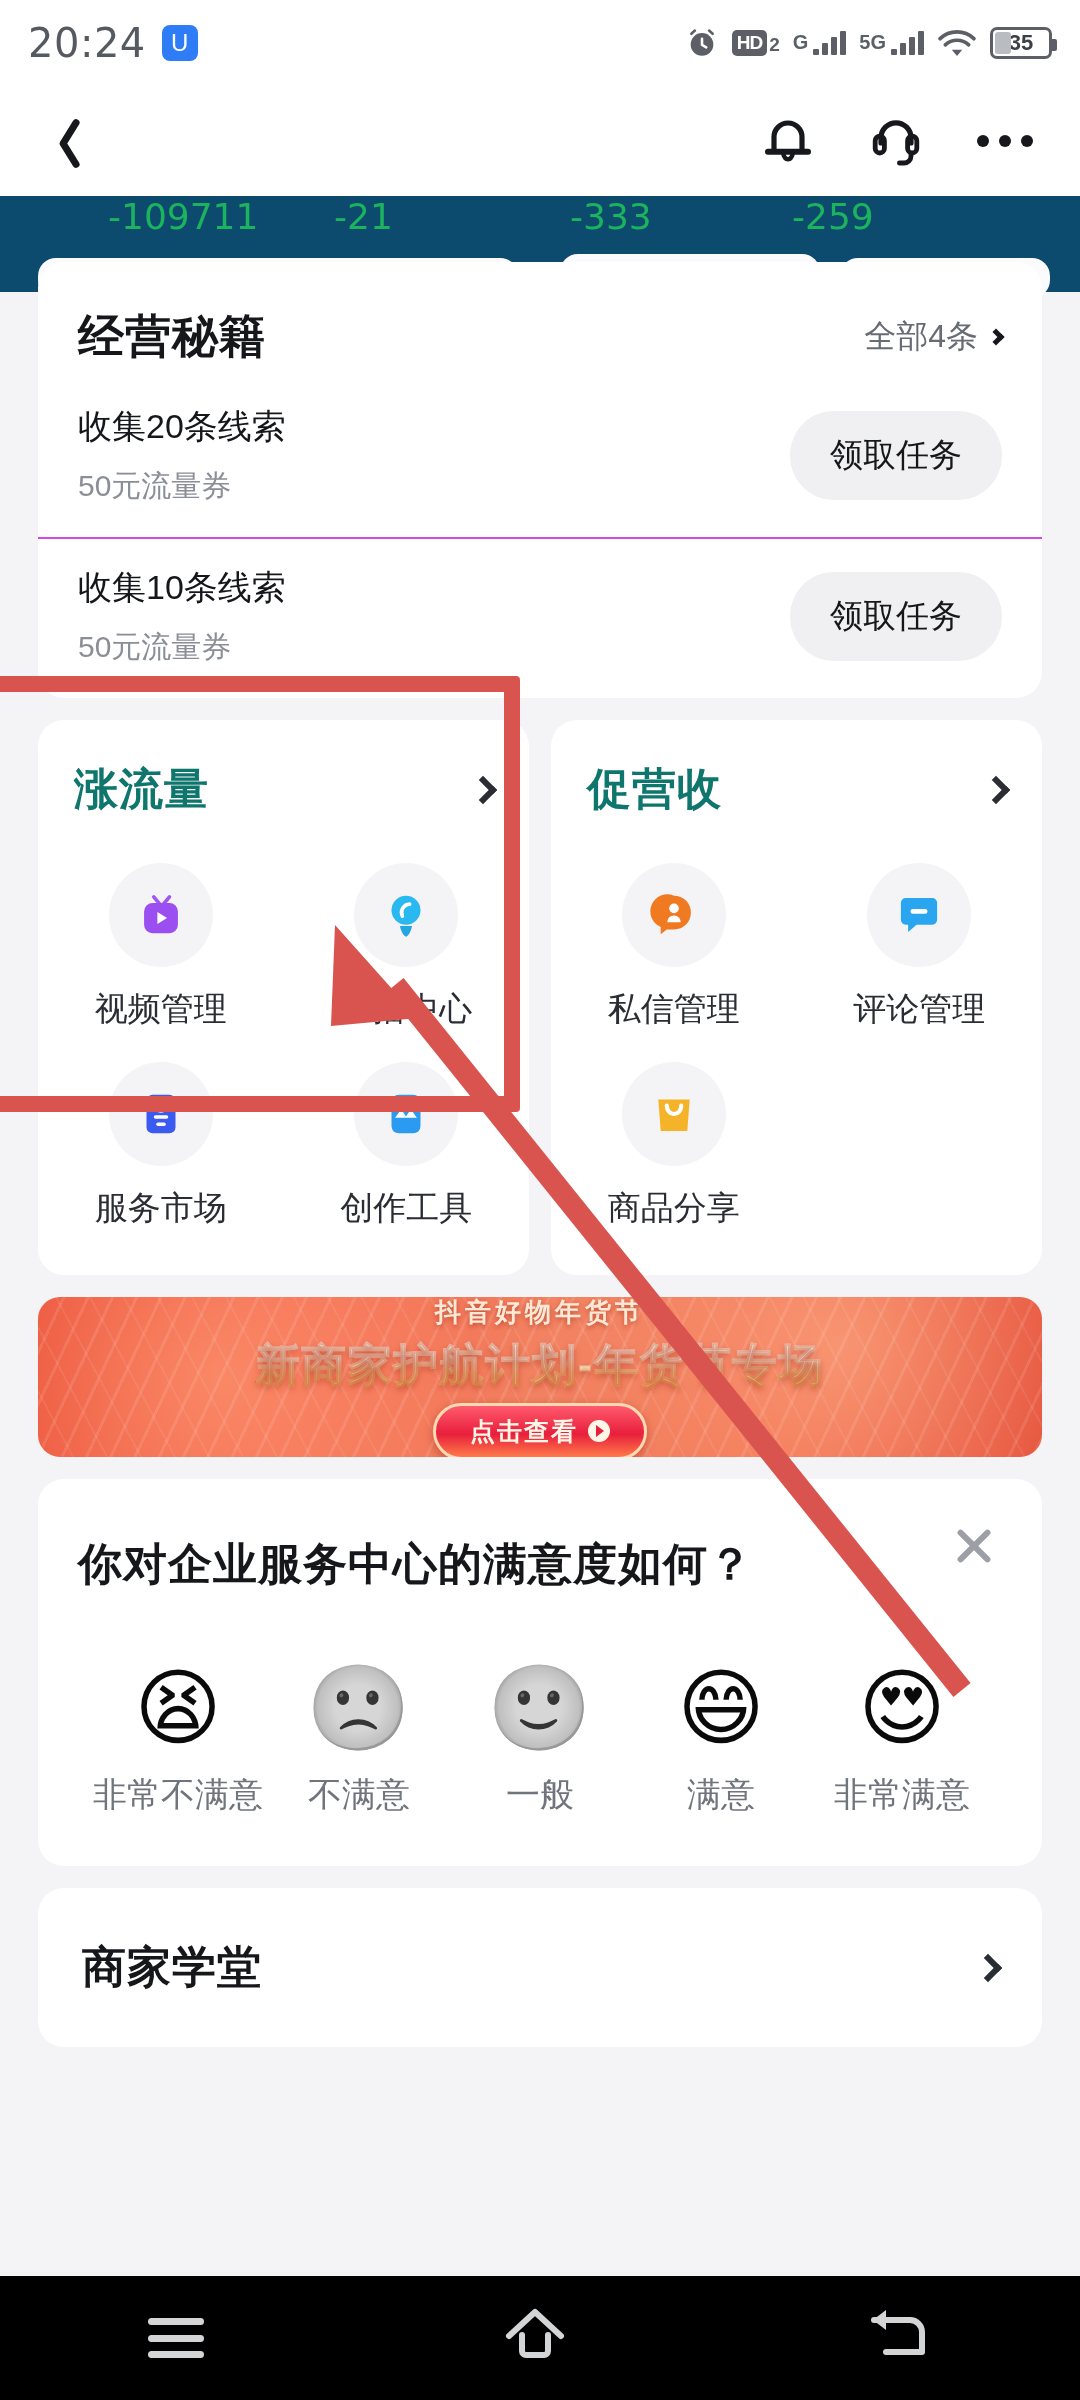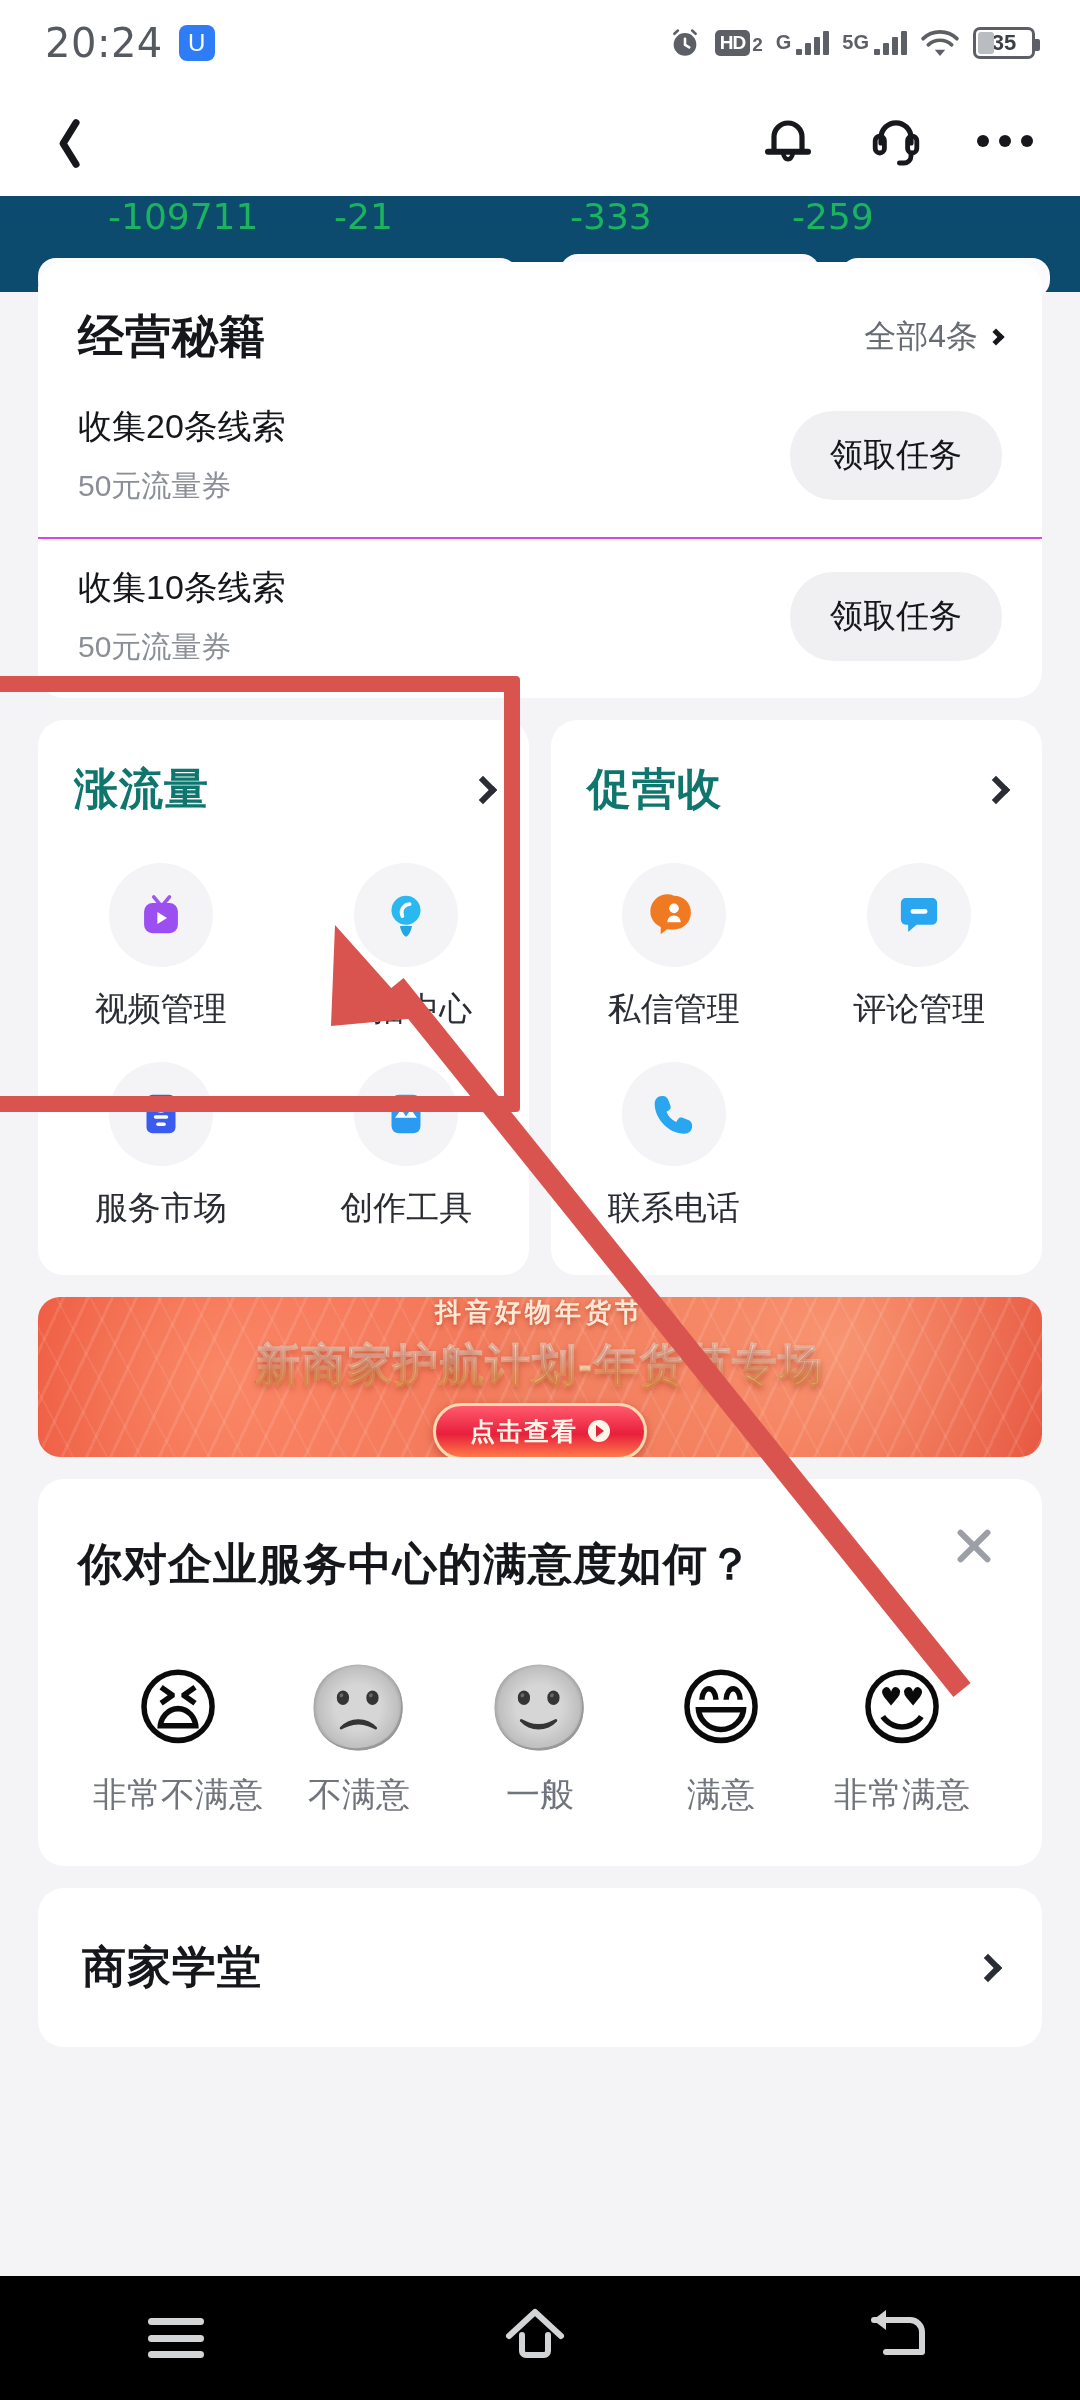--- a/index.html
+++ b/index.html
@@ -15,21 +15,21 @@
     background: #f4f4f7;
     overflow: hidden;
   }
 
   
   .statusbar {
     position: absolute; top: 0; left: 0;
     width: 1080px; height: 86px;
     background: #ffffff;
     display: flex; align-items: center;
-    padding: 0 45px;
+    padding: 0 28px;
   }
   .st-time {
     font-size: 40px; color: #555a60; letter-spacing: 0.5px;
     font-family: "DejaVu Sans", sans-serif;
   }
   .st-appbadge {
     width: 36px; height: 36px; margin-left: 16px;
     background: #2e7df6; border-radius: 8px;
     display: flex; align-items: center; justify-content: center;
     color: #fff; font-size: 24px; line-height: 1;
@@ -400,29 +400,30 @@
           <div class="tile">
             <span class="bubble">
               <svg width="58" height="58" viewBox="0 0 48 48">
                 <path d="M13 10h22a4 4 0 0 1 4 4v14a4 4 0 0 1-4 4H22l-7 6v-6h-2a4 4 0 0 1-4-4V14a4 4 0 0 1 4-4z" fill="#2aa6f0"></path>
                 <rect x="17" y="19" width="14" height="4" rx="2" fill="#fff"></rect>
               </svg>
             </span>
             <span class="lbl">评论管理</span>
           </div>
 
-
-          <div class="tile">
-            <span class="bubble">
-              <svg width="58" height="58" viewBox="0 0 48 48">
-                <path d="M14 9c3 0 4.5 1 5.5 4l1.5 4c.6 1.8.2 2.8-1.2 3.8l-2 1.4c1.5 4 4 6.6 8 8.4l1.5-2.2c1-1.5 2-1.9 3.8-1.2l4.2 1.6c2.8 1.1 3.7 2.6 3.7 5.4 0 3.4-2.6 6.2-6.6 6.2C20 40.4 8 28.4 8 15.6 8 11.6 10.6 9 14 9z" fill="#2aa6f0"></path>
-              </svg>
-            </span>
-            <span class="lbl">联系电话</span>
-          </div>
+          <div class="tile">
+            <span class="bubble">
+              <svg width="58" height="58" viewBox="0 0 48 48">
+                <path d="M11 12h26l-2 26H13z" fill="#f5b32a"></path>
+                <path d="M18 17c0 4 2.7 7 6 7s6-3 6-7" stroke="#fff" stroke-width="3.4" fill="none" stroke-linecap="round"></path>
+              </svg>
+            </span>
+            <span class="lbl">商品分享</span>
+          </div>
+
 
         </div>
       </div>
     </div>
 
     <div class="banner">
       <div class="bn-sm">抖音好物年货节</div>
       <div class="bn-lg">新商家护航计划-年货节专场</div>
       <div class="bn-btn">
         <span>点击查看</span>

